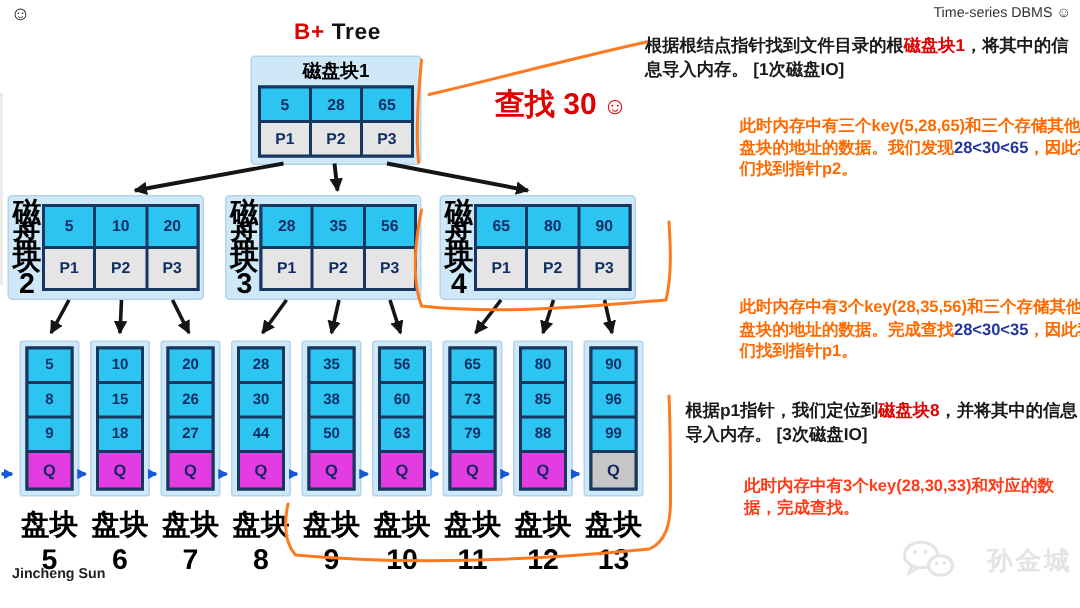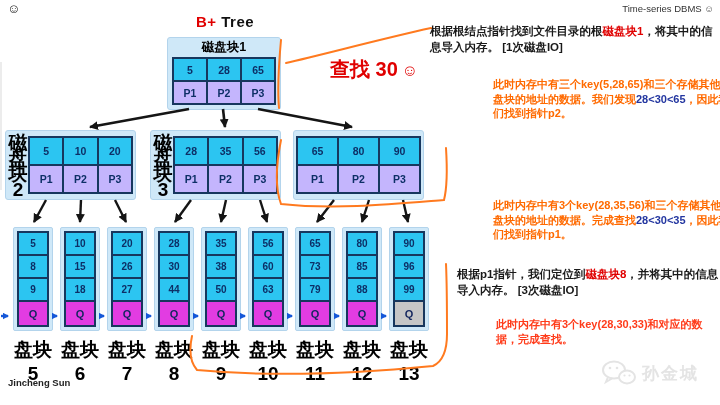--- a/index.html
+++ b/index.html
@@ -15,21 +15,21 @@
   .t-red{color:#e00000;}
   .search{position:absolute;left:330px;top:56px;font-size:20px;font-weight:bold;color:#e00000;white-space:nowrap;}
   .s-smiley{font-size:16px;margin-left:4px;}
 
   .panel{position:absolute;background:#cfe8f8;border:1px solid #b3d4ec;border-radius:3px;}
   .tbl{display:grid;grid-template-columns:1fr 1fr 1fr;grid-template-rows:1fr 1fr;
        gap:2px;background:#17375e;border:2px solid #17375e;}
   .cell{display:flex;align-items:center;justify-content:center;
         font-size:10.5px;font-weight:bold;color:#0d2f66;}
   .key{background:#2cc5f1;}
-  .ptr{background:#c4b5fd;}
+  .ptr{background:#e5e5e5;}
 
   .root{left:167px;top:37px;width:114px;height:73px;padding:0 4px 4px;}
   .panel-title{text-align:center;font-size:12.5px;font-weight:bold;color:#000;line-height:19px;}
   .root .tbl{height:48px;}
 
   .internal{width:131px;height:70px;top:130px;display:flex;padding:2px;}
   .i2{left:5px}.i3{left:150px}.i4{left:293px}
   .vlabel{width:20px;font-size:19px;font-weight:bold;line-height:15.5px;text-align:center;
           word-break:break-all;color:#000;padding-top:2px;}
   .internal .tbl{flex:1;height:58px;margin-top:3px;}
@@ -45,21 +45,21 @@
   .leafLabel{position:absolute;top:337px;width:48px;text-align:center;
              font-size:19px;font-weight:bold;color:#000;}
 
   .step{position:absolute;font-size:11.5px;font-weight:600;color:#1a1a1a;line-height:15.5px;}
   .hl{color:#e00000;}
   .note{position:absolute;font-size:11px;font-weight:bold;color:#ff6a00;line-height:14.5px;margin-left:38px;}
   .nblue{color:#2336a0;}
   .note3{color:#ff3b1a;}
 
   .footer{position:absolute;left:8px;top:377px;font-size:9.5px;font-weight:bold;color:#222;}
-  .watermark{position:absolute;left:601px;top:359px;display:flex;align-items:center;gap:5px;}
+  .watermark{position:absolute;left:601px;top:359px;display:flex;align-items:center;gap:21px;}
   .wm-text{font-size:17px;font-weight:bold;color:#e4e4e4;letter-spacing:2px;}
 
   .overlay{position:absolute;left:0;top:0;width:720px;height:405px;pointer-events:none;}
 </style>
 </head>
 <body>
 
 <div class="stage">
 
   <span class="smiley-tl">☺</span>
@@ -100,20 +100,21 @@
       <div class="cell key">28</div>
       <div class="cell key">35</div>
       <div class="cell key">56</div>
       <div class="cell ptr">P1</div>
       <div class="cell ptr">P2</div>
       <div class="cell ptr">P3</div>
     </div>
   </div>
 
   <div class="panel internal i4">
+    <div class="vlabel">磁盘块4</div>
     <div class="tbl">
       <div class="cell key">65</div>
       <div class="cell key">80</div>
       <div class="cell key">90</div>
       <div class="cell ptr">P1</div>
       <div class="cell ptr">P2</div>
       <div class="cell ptr">P3</div>
     </div>
   </div>
 

